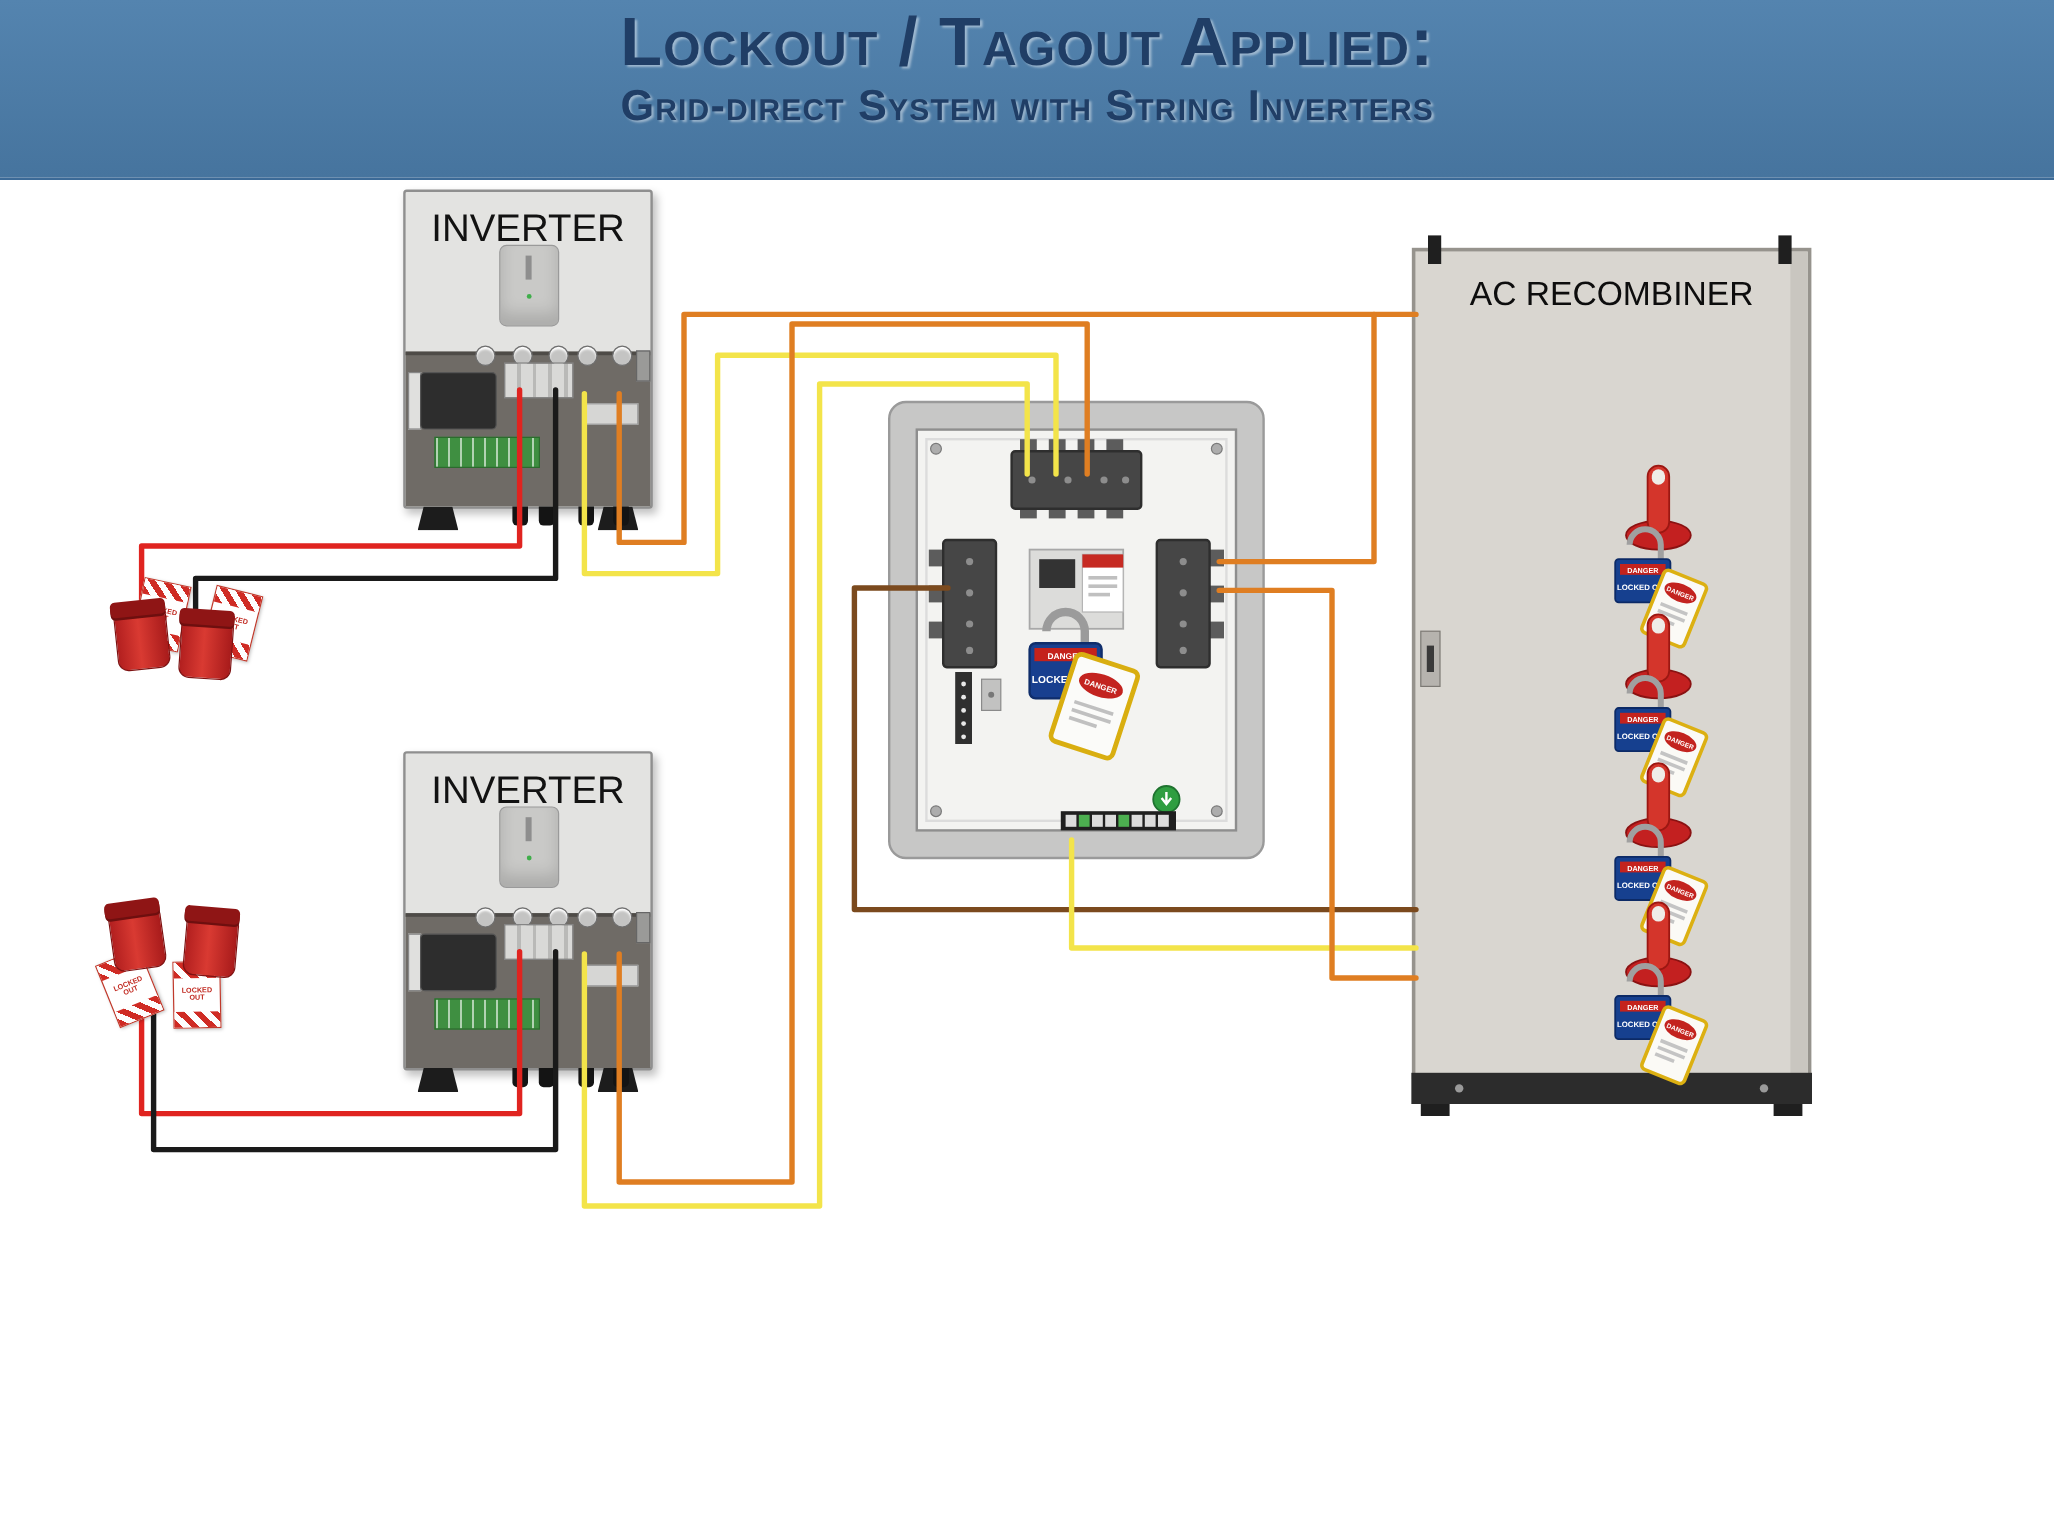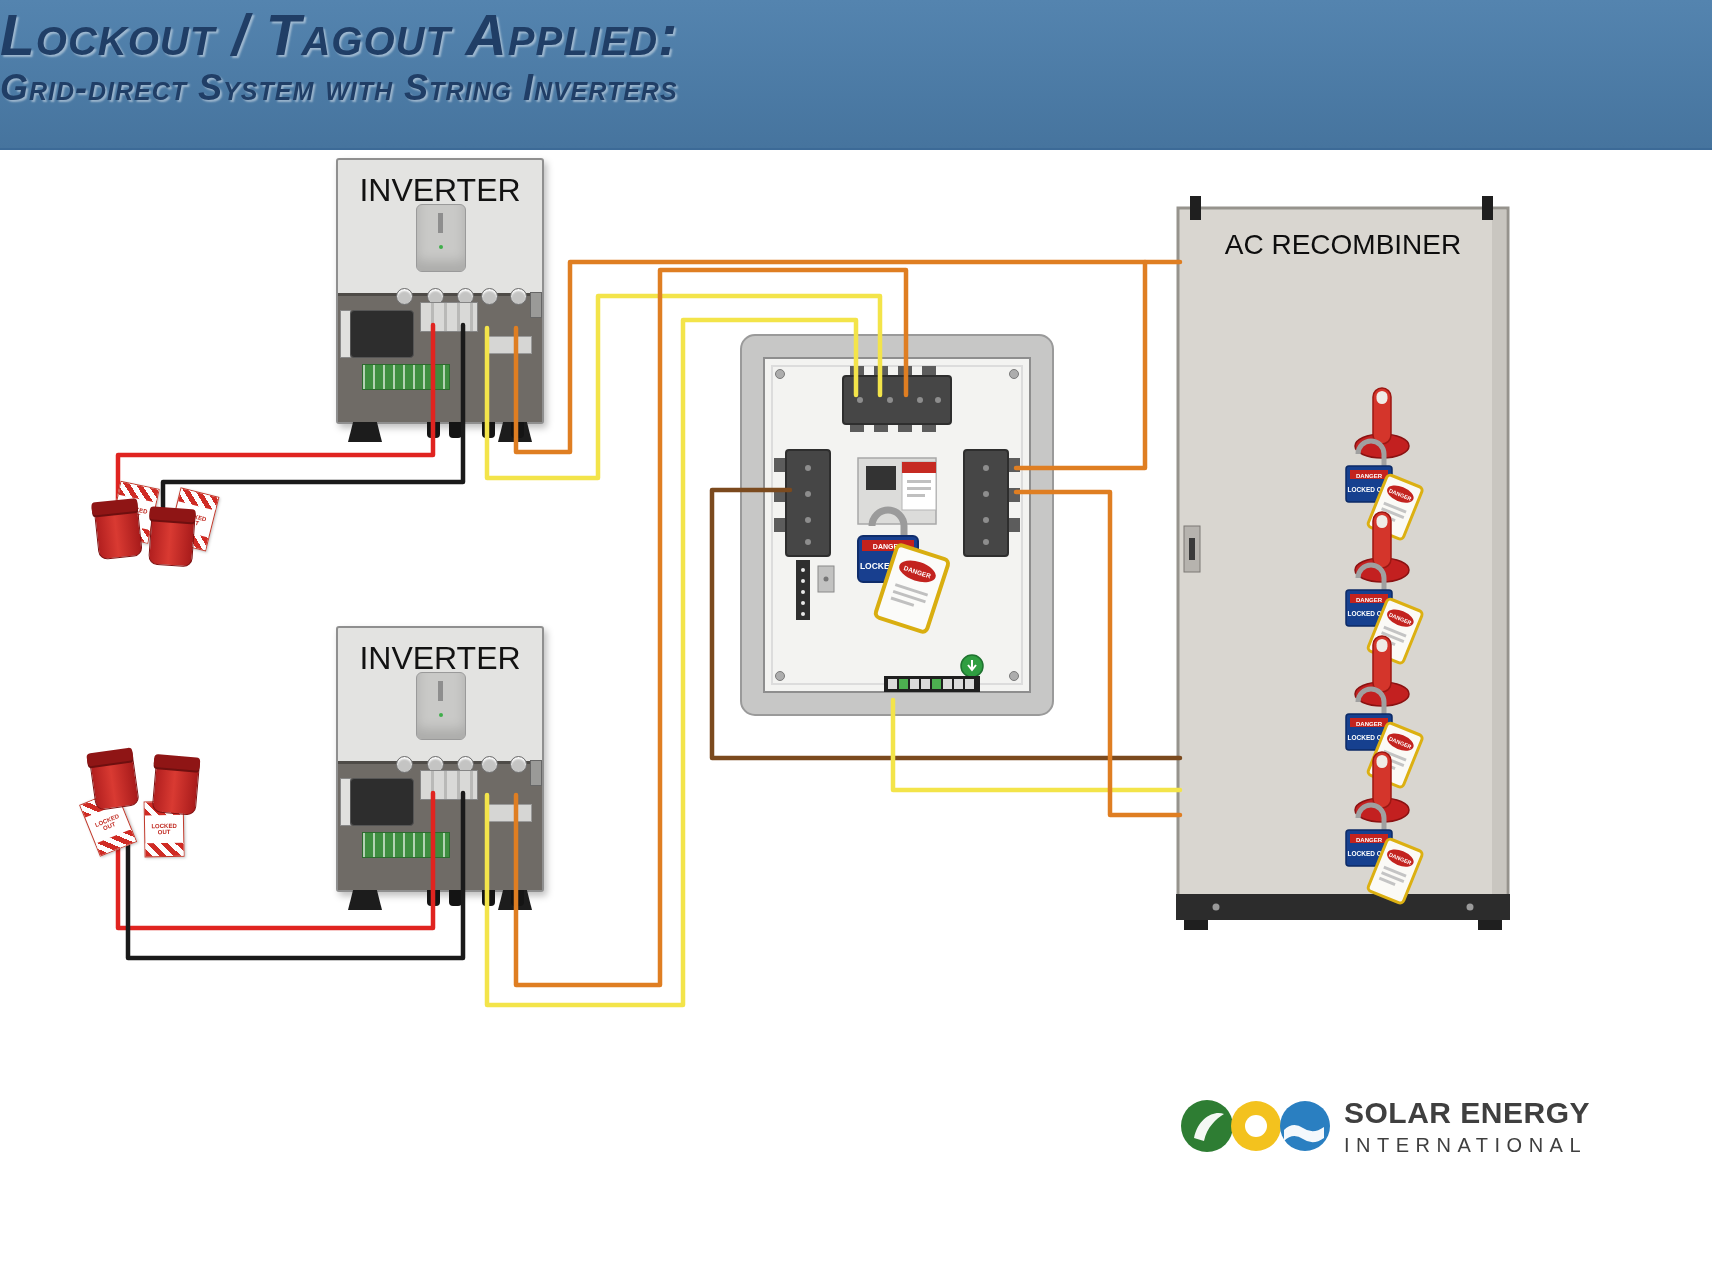--- a/index.html
+++ b/index.html
@@ -2,21 +2,21 @@
 <html><head>
 <meta charset="utf-8">
 <style>
   html,body{margin:0;padding:0;background:#ffffff;}
   .stage{position:relative;width:1712px;height:1268px;background:#ffffff;overflow:hidden;
          font-family:"Liberation Sans",sans-serif;}
 
   
   .titlebar{position:absolute;left:0;top:0;width:100%;height:148px;
             background:linear-gradient(180deg,#5484af 0%,#46749e 100%);
-            border-bottom:2px solid #3c6a97;z-index:3;font-style:italic;}
+            border-bottom:2px solid #3c6a97;text-align:center;z-index:3;}
   .titlebar .t1{margin-top:4px;font-size:57px;font-weight:bold;font-variant:small-caps;
                 letter-spacing:1px;color:#203e66;line-height:1.12;
                 text-shadow:2px 2px 2px rgba(255,255,255,.45);}
   .titlebar .t2{font-size:36px;font-weight:bold;font-variant:small-caps;letter-spacing:1px;
                 color:#203e66;line-height:1.1;text-shadow:2px 2px 2px rgba(255,255,255,.45);}
 
   
   .wire-layer{position:absolute;left:0;top:0;z-index:5;pointer-events:none;}
   .wire-layer polyline{fill:none;stroke-width:4.5;stroke-linejoin:round;stroke-linecap:round;}
 
@@ -388,28 +388,14 @@
     <div class="ltag" style="left:-6px;top:48px;transform:rotate(-6deg);">
       <div class="stripe"></div>
       <div class="mid">LOCKED OUT</div>
       <div class="stripe"></div>
     </div>
     <div class="pbody" style="left:0;top:10px;"></div>
     <div class="pcap" style="left:-2px;top:2px;"></div>
   </div>
 
 
-  <div class="logo">
-    <svg width="150" height="76" viewBox="0 0 150 76">
-      <circle cx="27" cy="38" r="26" fill="#2e7d33"></circle>
-      <path d="M14,50 C18,30 34,22 44,26 C36,31 27,39 24,53 Z" fill="#ffffff" opacity="0.95"></path>
-      <circle cx="76" cy="38" r="25" fill="#f3c21e"></circle>
-      <circle cx="76" cy="38" r="11" fill="#ffffff"></circle>
-      <circle cx="125" cy="38" r="25" fill="#2a7fc1"></circle>
-      <path d="M104,42 q9,-9 19,-2 q10,7 21,-1 l0,11 q-11,8 -21,1 q-10,-7 -19,2 Z" fill="#ffffff" opacity="0.95"></path>
-    </svg>
-    <div class="logo-text">
-      <div class="l1">SOLAR ENERGY</div>
-      <div class="l2">INTERNATIONAL</div>
-    </div>
-  </div>
 
 </div>
 
 </body></html>

